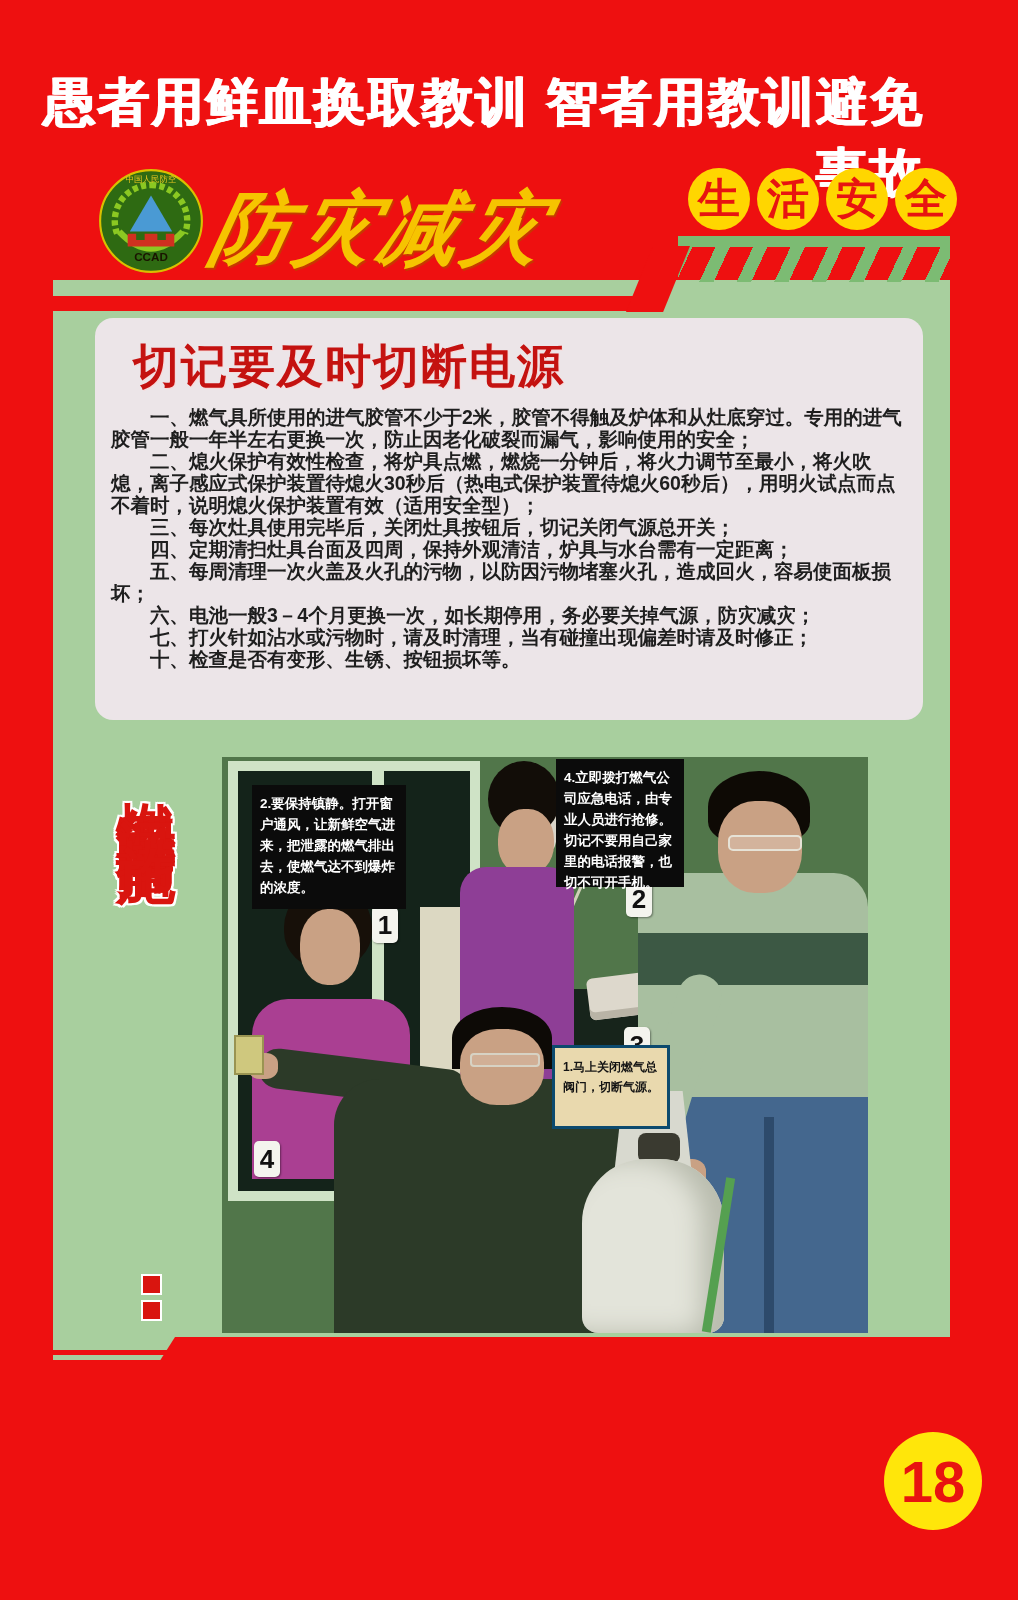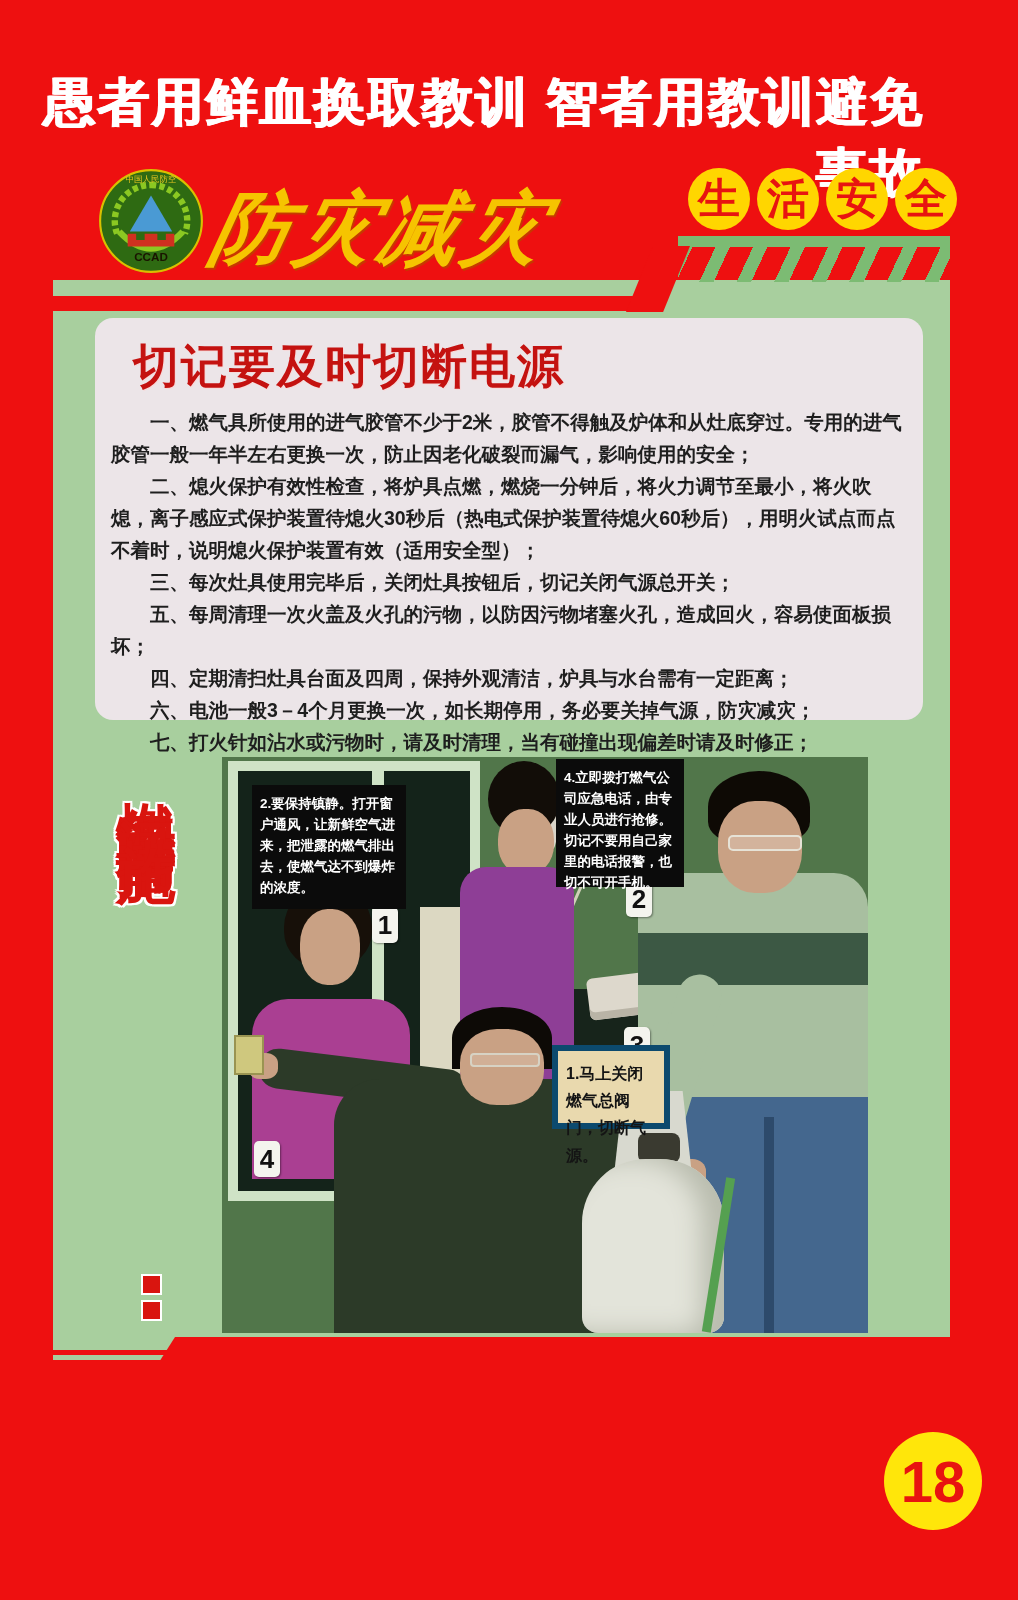--- a/index.html
+++ b/index.html
@@ -33,21 +33,21 @@
   #red-stripe{left:53px;top:296px;width:590px;height:15px;background:#ee1010;}
   #red-wedge{left:626px;top:246px;width:64px;height:66px;background:#ee1010;
              clip-path:polygon(42% 0,100% 0,58% 100%,0 100%);}
   #bottom-redline{left:45px;top:1350px;width:290px;height:5px;background:#ee1010;}
 
   
   #card{left:95px;top:318px;width:828px;height:402px;background:#ece5e8;border-radius:18px;}
   #card-heading{position:absolute;left:38px;top:18px;font-size:46px;font-weight:900;
                 color:#c41210;letter-spacing:2px;text-shadow:1px 1px 0 #f7d9d9;}
   #card-body{position:absolute;left:16px;top:88px;width:796px;color:#1e1e1e;
-             font-size:19.5px;font-weight:700;line-height:32px;}
+             font-size:19.5px;font-weight:700;line-height:22px;}
   #card-body p{margin:0;text-indent:2em;}
 
   
   #side-caption{left:104px;top:754px;height:560px;writing-mode:vertical-rl;
       text-orientation:upright;font-size:60px;font-weight:900;color:#d9150f;
       letter-spacing:6px;line-height:84px;
       text-shadow:2px 0 #fff,-2px 0 #fff,0 2px #fff,0 -2px #fff,
                   2px 2px #fff,-2px -2px #fff,2px -2px #fff,-2px 2px #fff;}
   .colon-dot{left:141px;width:17px;height:17px;background:#d9150f;border:2px solid #fff;}
   #colon-a{top:1274px;} #colon-b{top:1300px;}
@@ -93,21 +93,21 @@
               clip-path:polygon(12% 0,88% 0,100% 100%,0 100%);}
   .cyl-valve{left:416px;top:376px;width:42px;height:30px;background:#3a3a30;border-radius:8px;}
   .cyl-body{left:360px;top:402px;width:142px;height:174px;background:#e3e4da;
             border-radius:64px 64px 16px 16px;box-shadow:inset -22px 0 26px #b9bcae;}
   .hose{left:492px;top:420px;width:9px;height:156px;background:#55a050;transform:rotate(9deg);}
 
   
   .cap{position:absolute;box-sizing:border-box;padding:9px 8px;font-weight:700;
        line-height:1.55;z-index:6;}
   .cap.black{background:#0b0b0b;color:#fff;font-size:13.5px;}
-  .cap.tan{background:#e9d9ae;color:#141414;font-size:16px;border:6px solid #0c4a6e;line-height:1.7;}
+  .cap.tan{background:#e9d9ae;color:#141414;font-size:12px;border:3px solid #0c4a6e;line-height:1.7;}
   #cap2{left:30px;top:28px;width:154px;height:124px;}
   #cap4{left:334px;top:2px;width:128px;height:128px;}
   #cap1{left:330px;top:288px;width:118px;height:84px;}
   #cap3{left:16px;top:416px;width:188px;height:152px;}
 
   
   .tag{position:absolute;width:26px;height:36px;background:#f4f4ee;color:#111;
        border-radius:5px;display:flex;align-items:center;justify-content:center;
        font-size:26px;font-weight:900;z-index:5;box-shadow:1px 1px 2px rgba(0,0,0,.4);}
   #tag1{left:150px;top:150px;} #tag2{left:404px;top:124px;}
@@ -150,24 +150,25 @@
   <div class="badge">安</div>
   <div class="badge">全</div>
 </div>
 
 <div id="card" class="abs">
   <div id="card-heading">切记要及时切断电源</div>
   <div id="card-body">
     <p>一、燃气具所使用的进气胶管不少于2米，胶管不得触及炉体和从灶底穿过。专用的进气胶管一般一年半左右更换一次，防止因老化破裂而漏气，影响使用的安全；</p>
     <p>二、熄火保护有效性检查，将炉具点燃，燃烧一分钟后，将火力调节至最小，将火吹熄，离子感应式保护装置待熄火30秒后（热电式保护装置待熄火60秒后），用明火试点而点不着时，说明熄火保护装置有效（适用安全型）；</p>
     <p>三、每次灶具使用完毕后，关闭灶具按钮后，切记关闭气源总开关；</p>
+    <p>四、定期清扫灶具台面及四周，保持外观清洁，炉具与水台需有一定距离；</p>
     <p>五、每周清理一次火盖及火孔的污物，以防因污物堵塞火孔，造成回火，容易使面板损坏；</p>
-    <p>四、定期清扫灶具台面及四周，保持外观清洁，炉具与水台需有一定距离；</p>
     <p>六、电池一般3－4个月更换一次，如长期停用，务必要关掉气源，防灾减灾；</p>
     <p>七、打火针如沾水或污物时，请及时清理，当有碰撞出现偏差时请及时修正；</p>
+    <p>十、检查是否有变形、生锈、按钮损坏等。</p>
   </div>
 </div>
 
 <div id="side-caption" class="abs">燃气泄漏时的措施</div>
 <div id="colon-a" class="abs colon-dot"></div>
 <div id="colon-b" class="abs colon-dot"></div>
 
 <div id="photo" class="abs">
   <div class="ly floor"></div>
   <div class="ly window-frame"></div>

